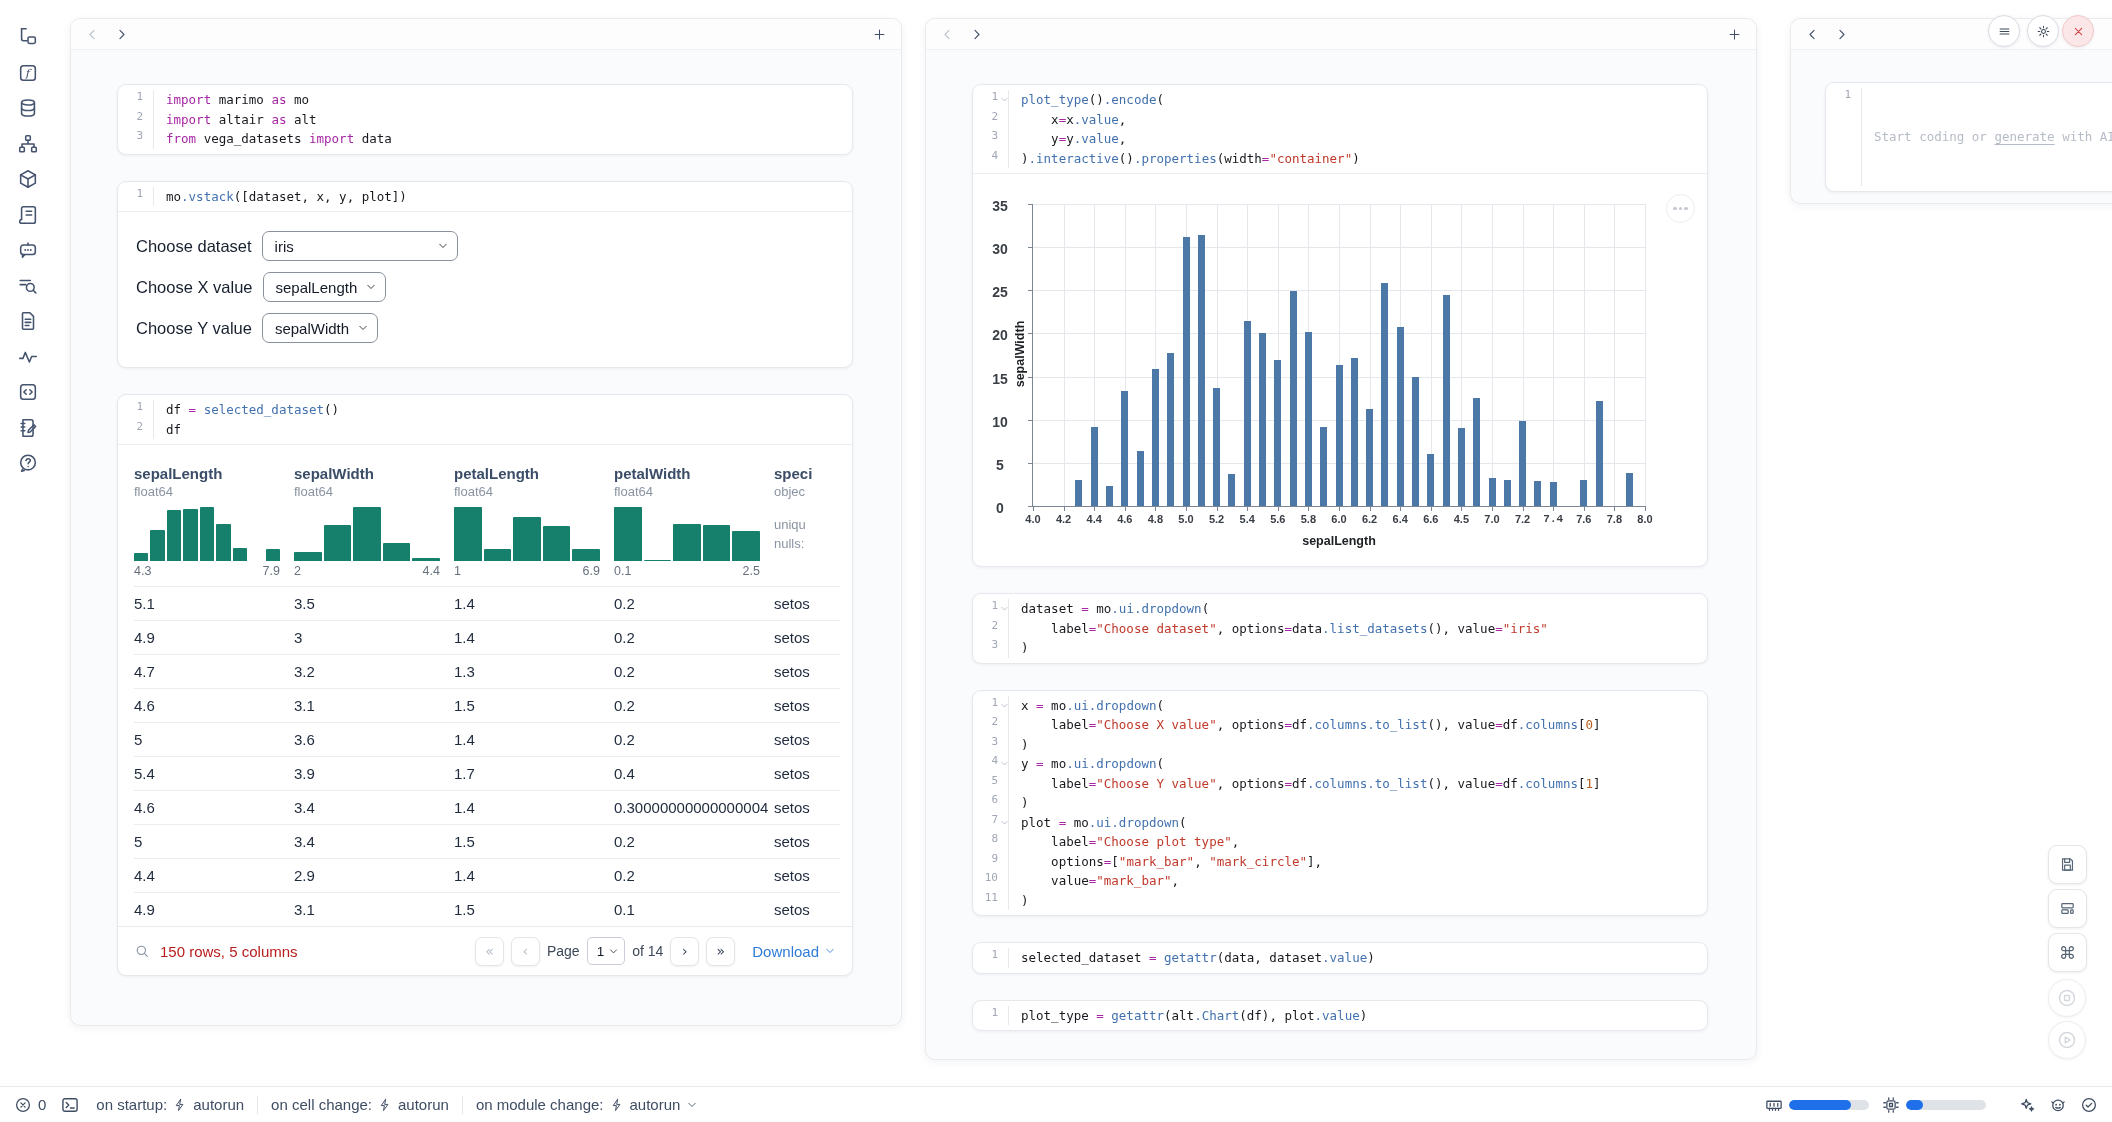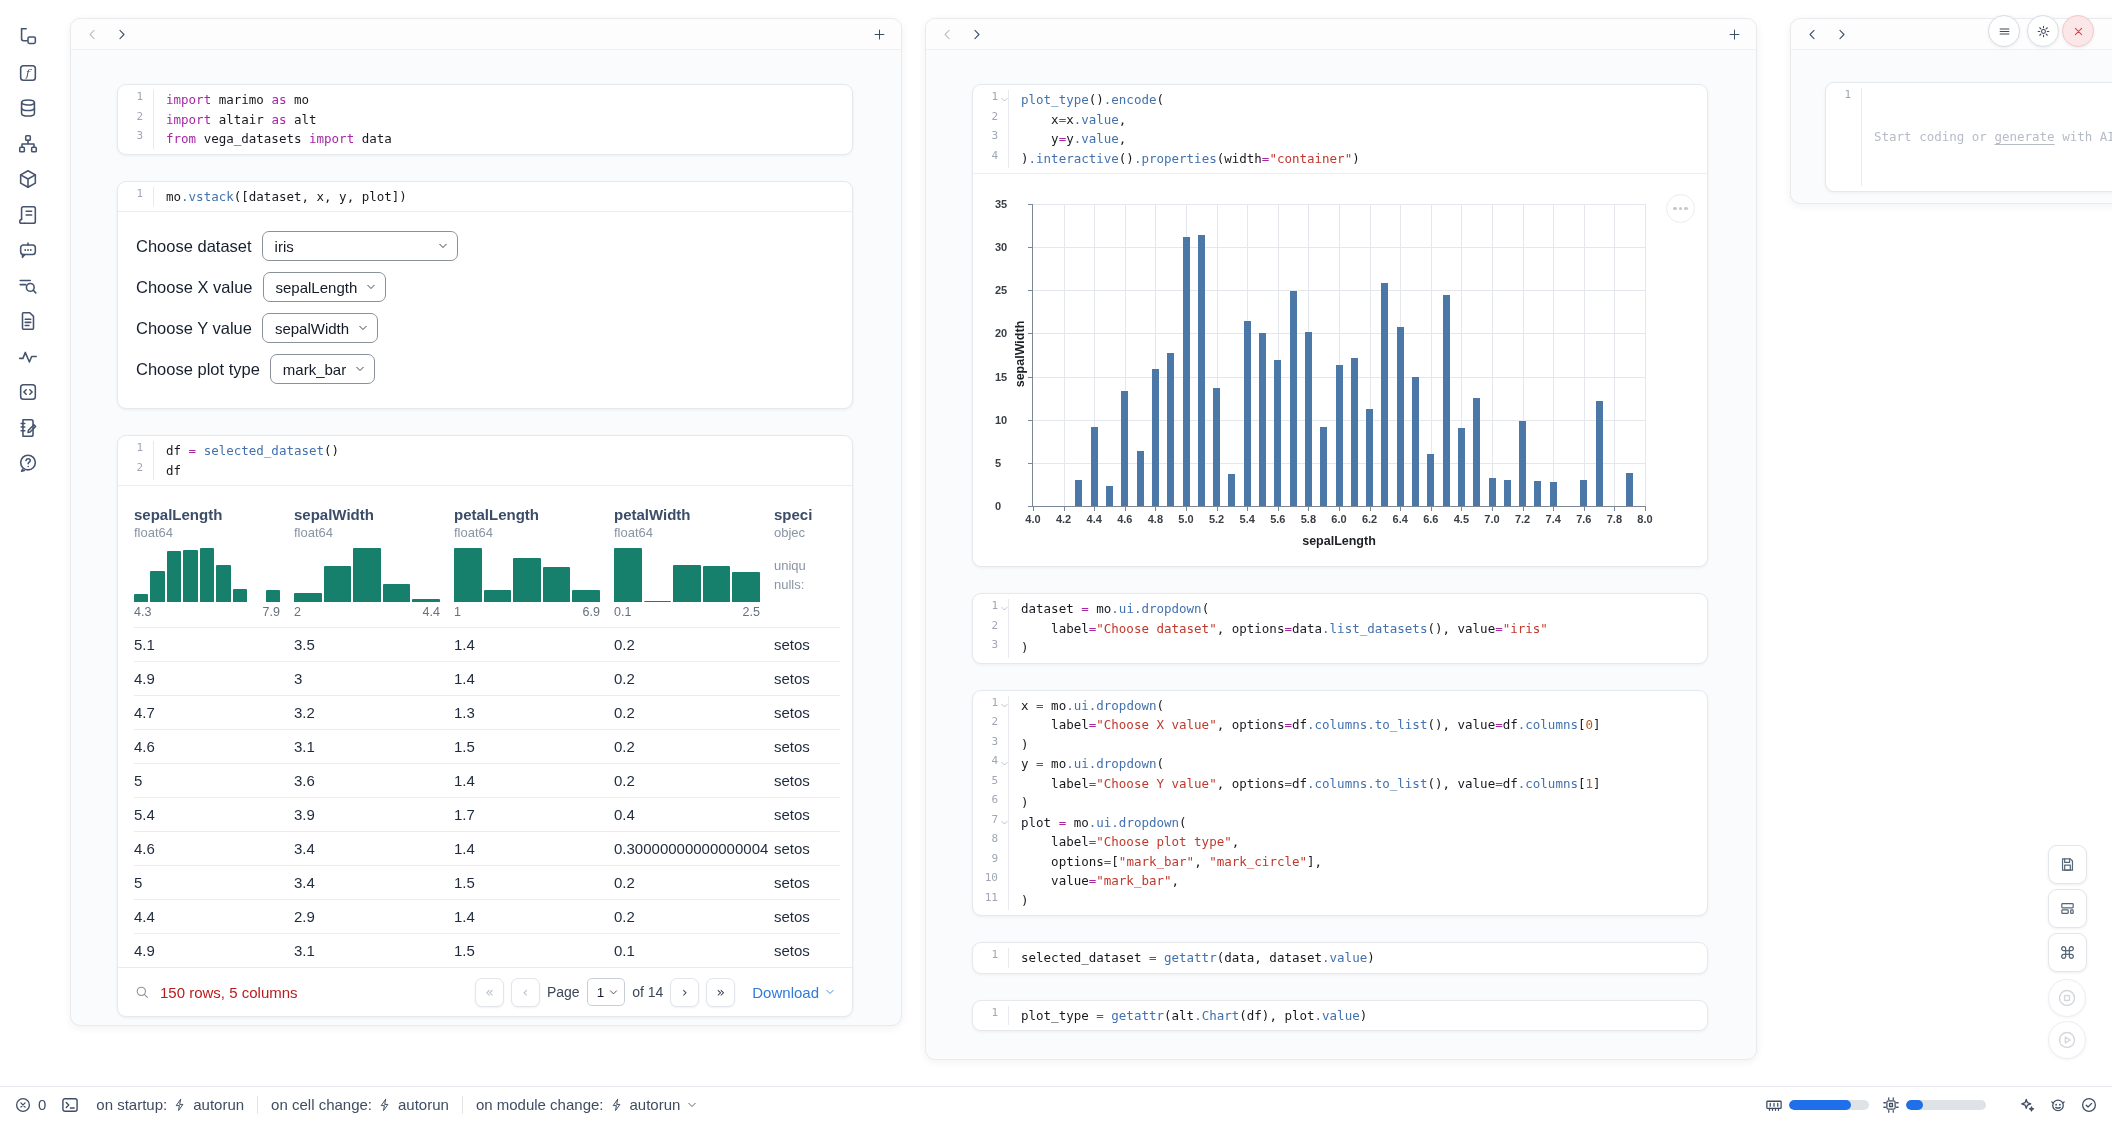--- a/index.html
+++ b/index.html
@@ -90,22 +90,22 @@
   .chart-out{position:relative;height:392px;}
   .plot{position:absolute;left:59px;top:30px;width:612px;height:302px;
         border-left:1px solid #7b8794;border-bottom:1px solid #7b8794;}
   .gridv{position:absolute;top:0;bottom:0;width:1px;background:#e4e7eb;}
   .gridh{position:absolute;left:0;right:0;height:1px;background:#e4e7eb;}
   .cbar{position:absolute;bottom:0;width:7px;background:#4c78a8;}
   .xtick{position:absolute;top:100%;width:1px;height:5px;background:#7b8794;}
   .ytick{position:absolute;right:100%;height:1px;width:5px;background:#7b8794;}
   .xlab{position:absolute;top:309px;width:30px;margin-left:-15px;text-align:center;
         font-size:11px;font-weight:600;color:#3a3f46;}
-  .ylab{position:absolute;width:26px;text-align:left;right:100%;margin-right:12px;margin-top:-6px;
-        font-size:11px;font-weight:600;color:#3a3f46;}
+  .ylab{position:absolute;width:26px;text-align:center;right:100%;margin-right:20px;margin-top:-6px;
+        font-size:14px;font-weight:600;color:#3a3f46;}
   .xtitle{position:absolute;left:0;right:0;top:330px;text-align:center;font-size:12.5px;
           font-weight:bold;color:#1c1f24;}
   .ytitle{position:absolute;left:-46px;top:50%;transform:rotate(-90deg) translateX(8px);transform-origin:center;
           font-size:12.5px;font-weight:bold;color:#1c1f24;white-space:nowrap;}
   .chart-menu{position:absolute;right:12px;top:20px;width:27px;height:27px;border:1px solid #ebedf0;
               border-radius:50%;background:#fff;display:flex;align-items:center;justify-content:center;
               gap:2px;cursor:pointer;}
   .chart-menu i{width:3.5px;height:3.5px;border-radius:50%;background:#c6cad0;}
 
   
@@ -291,31 +291,20 @@
                 <svg viewBox="0 0 24 24" fill="none" stroke="currentColor" stroke-width="1.7" stroke-linecap="round" stroke-linejoin="round">
                   <path d="M5.5 8.5L12 15l6.5-6.5"></path>
                 </svg>
               </span>
             </div>
           </div>
           <div class="dd-row">
             <span class="dd-label">Choose Y value</span>
             <div class="select">
               <span>sepalWidth</span>
-              <span class="icon">
-                <svg viewBox="0 0 24 24" fill="none" stroke="currentColor" stroke-width="1.7" stroke-linecap="round" stroke-linejoin="round">
-                  <path d="M5.5 8.5L12 15l6.5-6.5"></path>
-                </svg>
-              </span>
-            </div>
-          </div>
-          <div class="dd-row">
-            <span class="dd-label">Choose plot type</span>
-            <div class="select">
-              <span>mark_bar</span>
               <span class="icon">
                 <svg viewBox="0 0 24 24" fill="none" stroke="currentColor" stroke-width="1.7" stroke-linecap="round" stroke-linejoin="round">
                   <path d="M5.5 8.5L12 15l6.5-6.5"></path>
                 </svg>
               </span>
             </div>
           </div>
         </div>
       </div>
       <div class="cell">
@@ -594,21 +583,21 @@
             <div class="xtick" style="left: 428.4px;"></div>
             <div class="xlab" style="left: 428.4px;">4.5</div>
             <div class="gridv" style="left: 459px;"></div>
             <div class="xtick" style="left: 459px;"></div>
             <div class="xlab" style="left: 459px;">7.0</div>
             <div class="gridv" style="left: 489.6px;"></div>
             <div class="xtick" style="left: 489.6px;"></div>
             <div class="xlab" style="left: 489.6px;">7.2</div>
             <div class="gridv" style="left: 520.2px;"></div>
             <div class="xtick" style="left: 520.2px;"></div>
-            <div class="xlab" style="left: 520.2px;">7.4</div>
+            <div class="xlab" style="left: 520.2px; font-family: Liberation Mono, monospace;">7.4</div>
             <div class="gridv" style="left: 550.8px;"></div>
             <div class="xtick" style="left: 550.8px;"></div>
             <div class="xlab" style="left: 550.8px;">7.6</div>
             <div class="gridv" style="left: 581.4px;"></div>
             <div class="xtick" style="left: 581.4px;"></div>
             <div class="xlab" style="left: 581.4px;">7.8</div>
             <div class="gridv" style="left: 612px;"></div>
             <div class="xtick" style="left: 612px;"></div>
             <div class="xlab" style="left: 612px;">8.0</div>
             <div class="ytick" style="top: 302px;"></div>

